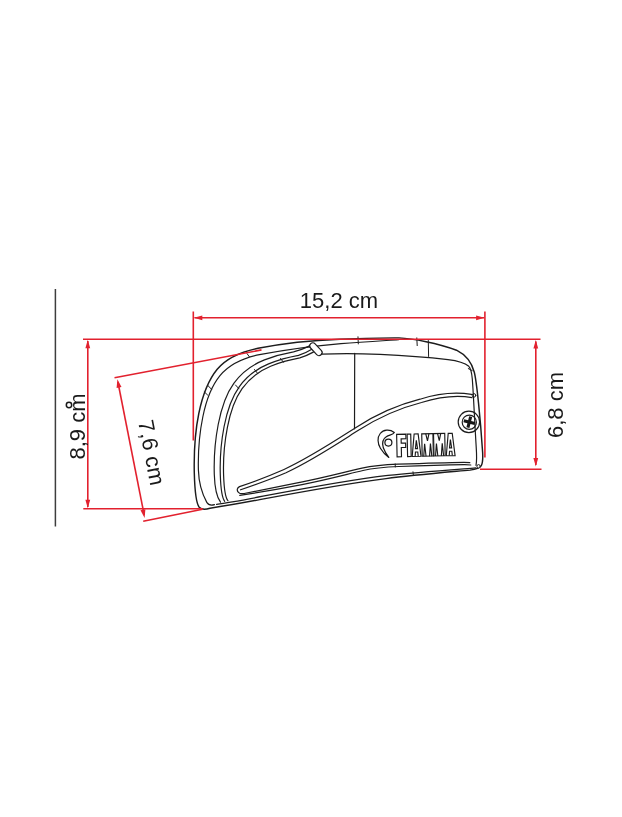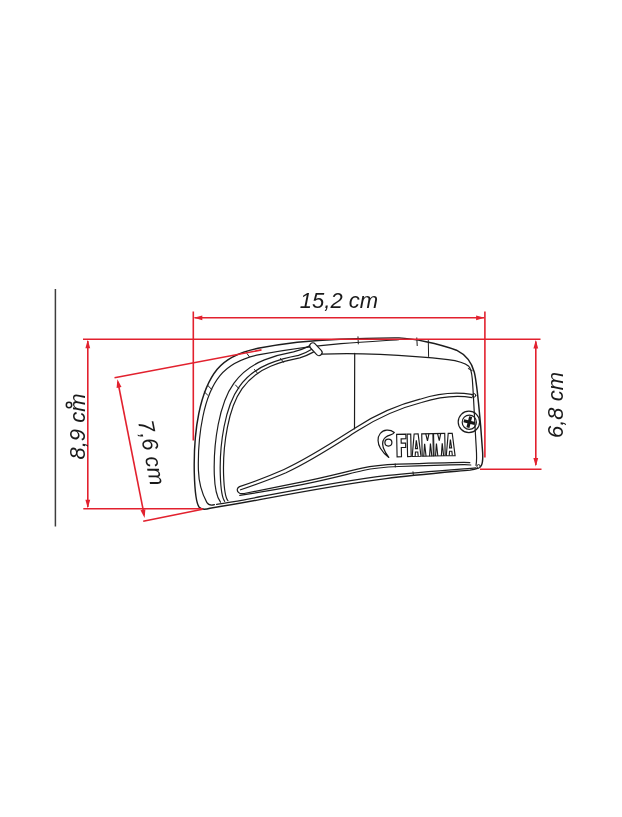--- a/index.html
+++ b/index.html
@@ -1,16 +1,16 @@
 <!DOCTYPE html>
 <html><head>
 <meta charset="utf-8">
 <style>
 html,body{margin:0;padding:0;background:#ffffff;}
-#stage{position:relative;width:622px;height:817px;background:#ffffff;overflow:hidden;font-style:italic;}
+#stage{position:relative;width:622px;height:817px;background:#ffffff;overflow:hidden;}
 svg{display:block;}
 text{font-family:"Liberation Sans", sans-serif;}
 </style>
 </head>
 <body>
 <div id="stage">
 <svg width="622" height="817" viewBox="0 0 622 817">
 <g fill="none" stroke-linecap="round" stroke-linejoin="round">
 
 <path d="M55.4,289 L55.4,526.5" stroke="#3d3d3d" stroke-width="1.5" stroke-linecap="butt"></path>

